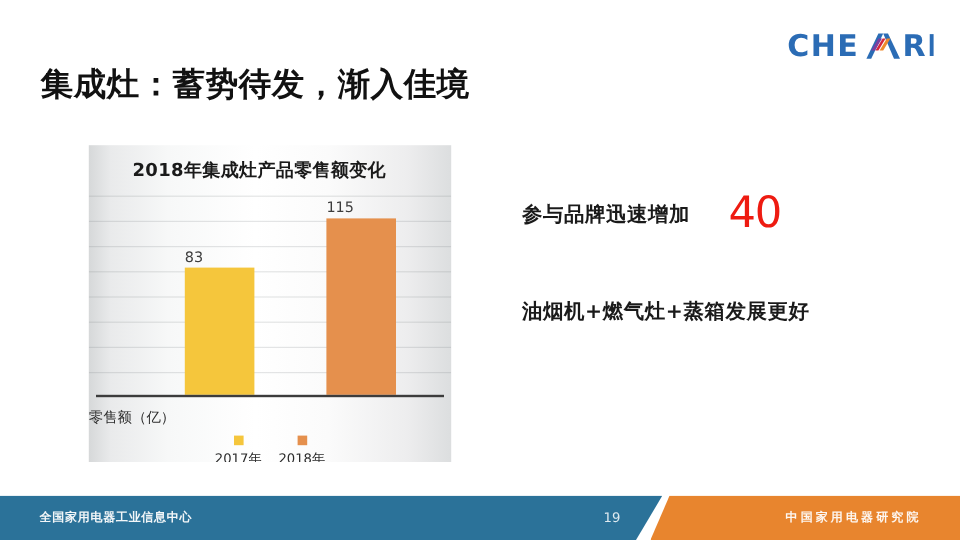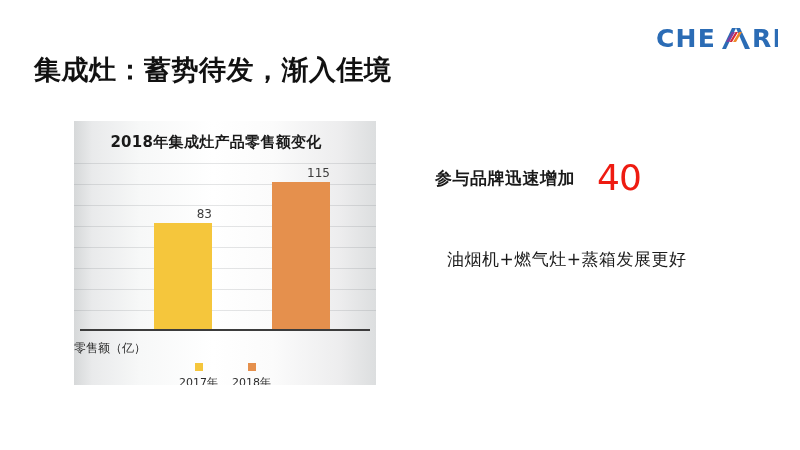--- a/index.html
+++ b/index.html
@@ -94,21 +94,21 @@
     width: 58px;
   }
   .bar {
     width: 100%;
     position: absolute;
     bottom: 0;
   }
   .bar-label {
     position: absolute;
     width: 100%;
-    text-align: right;
+    text-align: left;
     font-size: 12px;
     color: #3d3d3d;
   }
   .axis-line {
     position: absolute;
     left: 6px;
     right: 6px;
     top: 208px;
     height: 2px;
     background: #3c3c3c;
@@ -143,46 +143,45 @@
     display: inline-block;
   }
 
   
   .callout-row {
     position: absolute;
     left: 435px;
     top: 160px;
     display: flex;
     align-items: center;
-    gap: 22px;
+    gap: 32px;
   }
   .callout-text {
     font-size: 17px;
     font-weight: bold;
     color: #1a1a1a;
     letter-spacing: 0.5px;
     white-space: nowrap;
   }
   .callout-number {
     font-size: 36px;
     font-weight: normal;
     color: #ee1b11;
     line-height: 1;
     letter-spacing: -1px;
   }
   .secondary-text {
     position: absolute;
     left: 435px;
     top: 248px;
     font-size: 17px;
-    font-weight: normal;
+    font-weight: bold;
     color: #1a1a1a;
     letter-spacing: 0.5px;
     white-space: nowrap;
-    margin-left: 12px;
   }
 
   
   .footer {
     position: absolute;
     left: 0;
     bottom: 0;
     width: 800px;
     height: 37px;
   }
@@ -298,14 +297,21 @@
 
   </div>
 
   <div class="callout-row">
     <span class="callout-text">参与品牌迅速增加</span>
     <span class="callout-number">40</span>
   </div>
 
   <div class="secondary-text">油烟机+燃气灶+蒸箱发展更好</div>
 
+  <div class="footer">
+    <div class="footer-blue"></div>
+    <div class="footer-orange"></div>
+    <div class="footer-left-text">全国家用电器工业信息中心</div>
+    <div class="footer-page">19</div>
+    <div class="footer-right-text">中国家用电器研究院</div>
+  </div>
 
 </div>
 
 </body></html>

